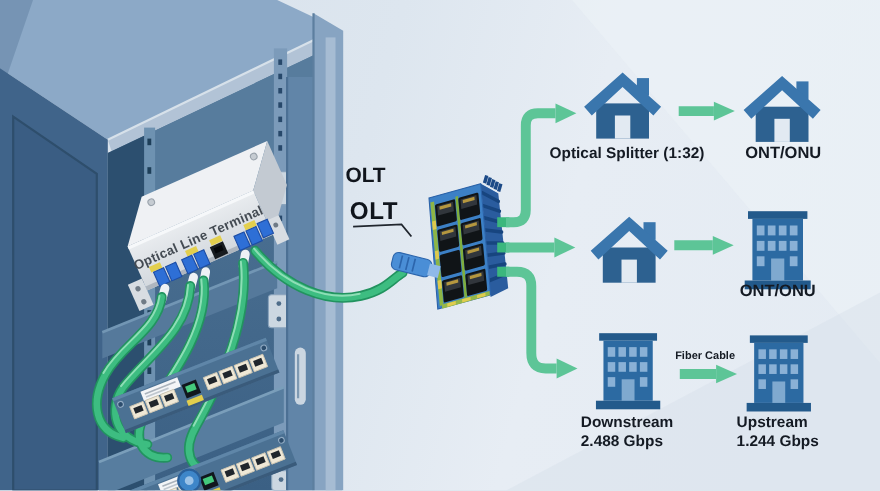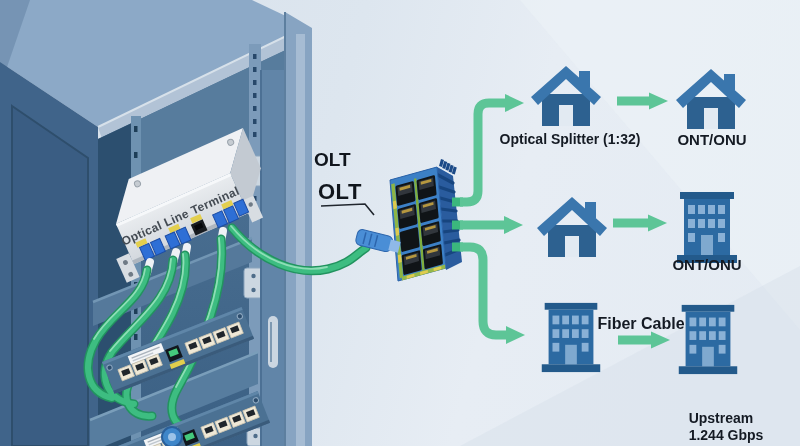--- a/index.html
+++ b/index.html
@@ -12,22 +12,22 @@
   .overlay-label{position:absolute;transform:translateX(-50%);text-align:left;
     color:#141a23;font-weight:700;font-size:14px;white-space:nowrap;line-height:16.5px;}
   .olt-note{position:absolute;color:#10151c;font-weight:700;white-space:nowrap;}
   .olt-note.small{left:314px;top:149px;font-size:19px;}
   .olt-note.large{left:318px;top:179px;font-size:22px;letter-spacing:.5px;}
   .icon{position:absolute;}
   .lbl-splitter{left:570px;top:131px;}
   .lbl-ontonu1{left:712px;top:132px;font-size:15px;}
   .lbl-ontonu2{left:707px;top:257px;font-size:15px;}
   .lbl-downstream{left:570px;top:375px;}
-  .lbl-upstream{left:726px;top:375px;margin-top:35px;}
-  .lbl-fiber{left:641px;top:316px;font-size:16px;}
+  .lbl-upstream{left:707px;top:375px;}
+  .lbl-fiber{left:641px;top:316px;font-size:10px;}
 </style>
 </head>
 <body>
 
 <div class="stage">
 
   <svg class="scene" width="800" height="446" viewBox="0 0 800 446">
     <defs>
       <linearGradient id="interiorGrad" x1="0" y1="0" x2="0" y2="1">
         <stop offset="0" stop-color="#527798"></stop>
@@ -362,20 +362,24 @@
         <rect x="13" y="31" width="7" height="9"></rect>
           <rect x="23" y="31" width="7" height="9"></rect>
           <rect x="33" y="31" width="7" height="9"></rect>
           <rect x="43" y="31" width="7" height="9"></rect>
         <rect x="13" y="45" width="7" height="9"></rect>
           <rect x="43" y="45" width="7" height="9"></rect>
       </g>
       <rect x="26" y="47" width="12" height="20" fill="#7fa9cf"></rect>
     </svg>
   </div>
+  <div class="overlay-label lbl-downstream">
+    <div>Downstream</div>
+    <div>2.488 Gbps</div>
+  </div>
 
   <div class="overlay-label lbl-fiber">Fiber Cable</div>
 
   <div class="icon" style="left:676px;top:301px">
     <svg width="64" height="76" viewBox="0 0 64 78">
       <rect x="5" y="4" width="54" height="7" fill="#235a8b"></rect>
       <rect x="9" y="11" width="46" height="56" fill="#2c6aa2"></rect>
       <rect x="2" y="67" width="60" height="8" fill="#235a8b"></rect>
       <g fill="#8ab1d6">
         <rect x="13" y="17" width="7" height="9"></rect>

